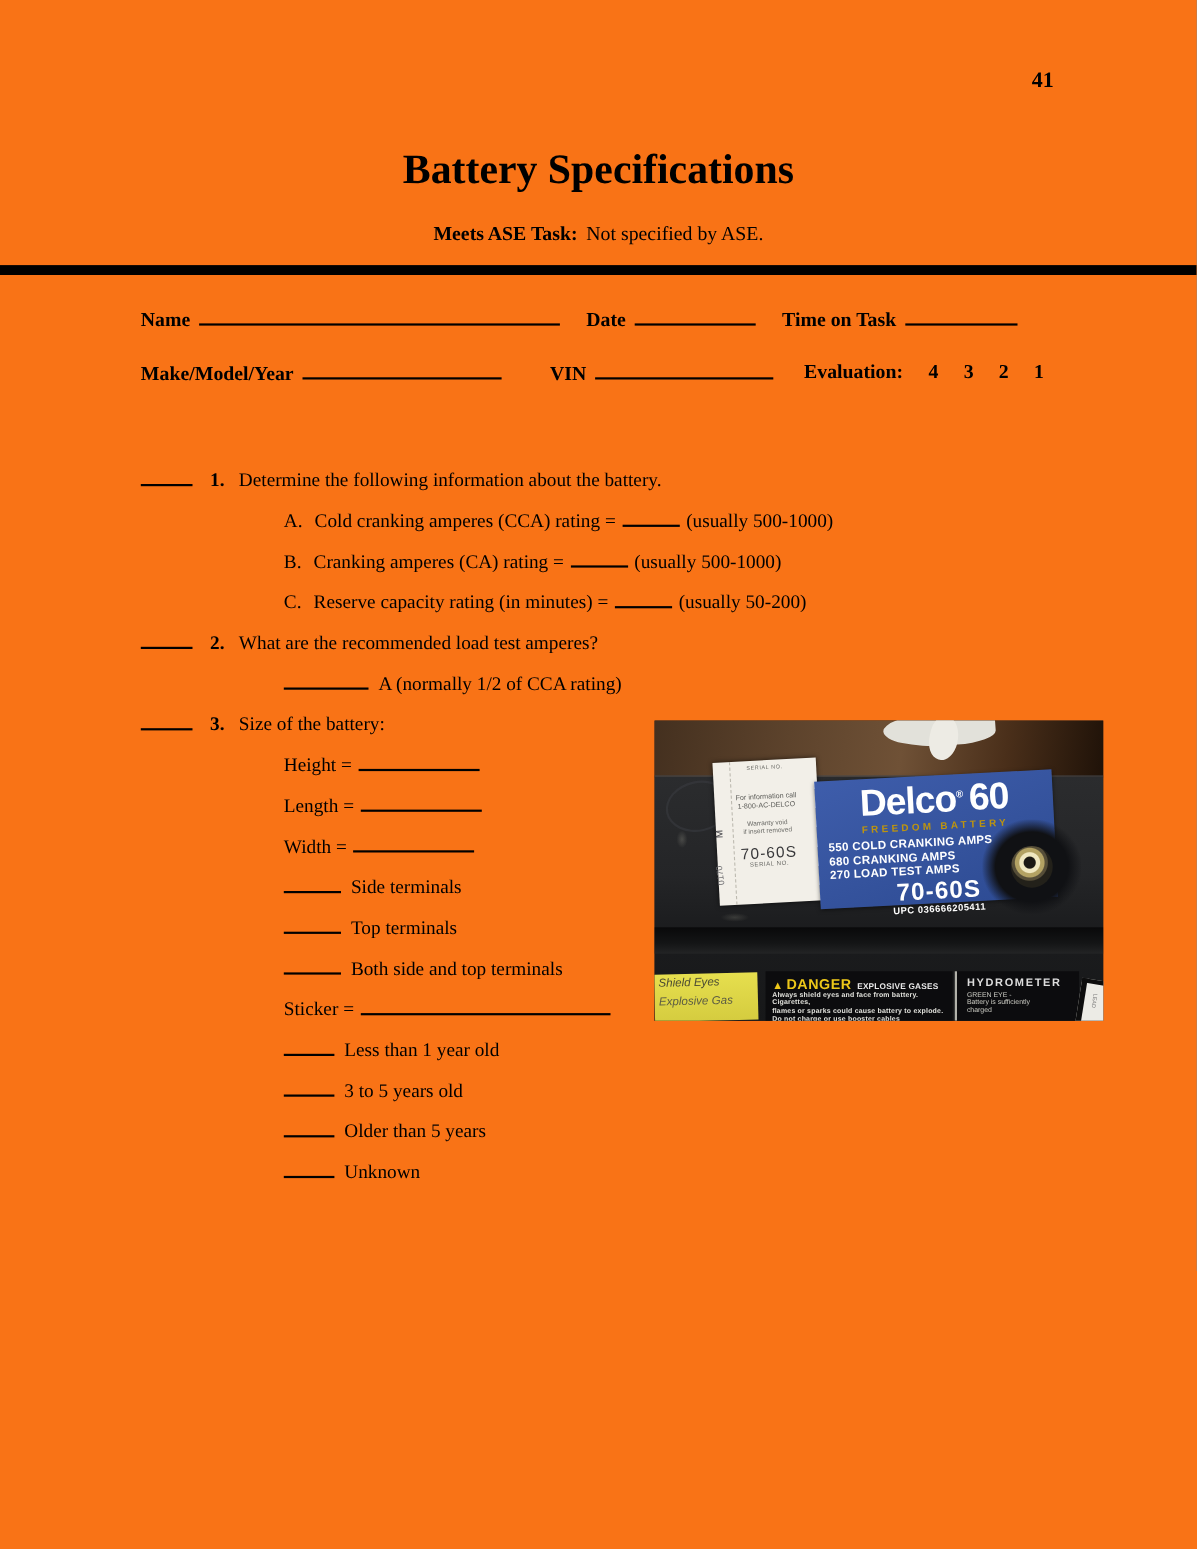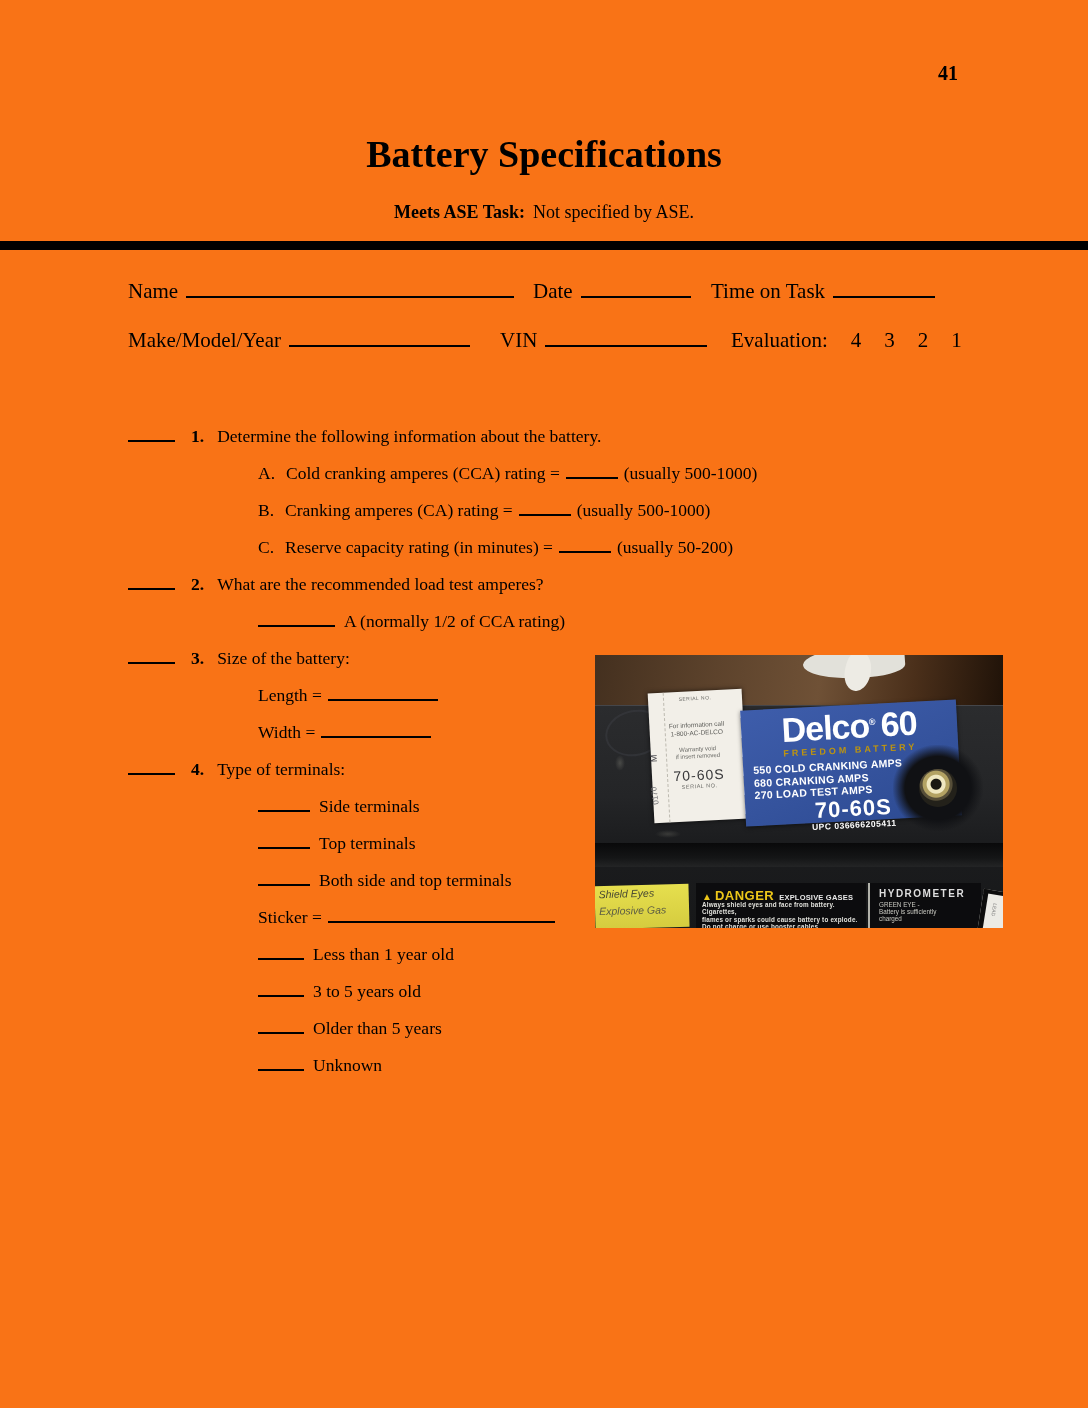--- a/index.html
+++ b/index.html
@@ -10,21 +10,21 @@
   }
   .pagenum { position:absolute; left:938px; top:62px; font-size:20px; font-weight:bold; }
   .title   { position:absolute; top:132px; left:0; width:100%; text-align:center;
              font-size:38px; font-weight:bold; }
   .meets   { position:absolute; top:202px; left:0; width:100%; text-align:center; font-size:18px; }
   .meets .b { font-weight:bold; margin-right:8px; }
   .bar     { position:absolute; top:241px; left:0; width:1088px; height:9px; background:#000; }
 
   .blank { display:inline-block; border-bottom:2px solid #000; height:15px; vertical-align:baseline; }
 
-  .frow { position:absolute; font-size:21px; font-weight:normal; white-space:nowrap; }
+  .frow { position:absolute; font-size:18px; font-weight:bold; white-space:nowrap; }
   .g-name { left:128px; top:279px; } .g-date { left:533px; top:279px; } .g-time { left:711px; top:279px; }
   .g-make { left:128px; top:328px; } .g-vin  { left:500px; top:328px; } .g-eval { left:731px; top:328px;text-align:center; }
   .frow .blank { margin-left:8px; }
   .w328{width:328px}.w110{width:110px}.w102{width:102px}.w181{width:181px}.w162{width:162px}
   .evalnum { margin-left:23px; }
 
   .tasks { position:absolute; left:128px; top:418px; width:930px; font-size:17.5px; }
   .tline { height:37px; line-height:37px; white-space:nowrap; }
   .ind   { padding-left:130px; }
   .nblank { width:47px; margin-right:16px; }
@@ -171,29 +171,29 @@
 
     <div class="tline ind">
       <span class="blank ablank"></span><span>A (normally 1/2 of CCA rating)</span>
     </div>
 
     <div class="tline">
       <span class="blank nblank"></span><span class="tnum">3.</span><span>Size of the battery:</span>
     </div>
 
     <div class="tline ind">
+      <span>Height =</span><span class="blank dblank"></span>
+    </div>
+    <div class="tline ind">
       <span>Length =</span><span class="blank dblank"></span>
     </div>
     <div class="tline ind">
       <span>Width =</span><span class="blank dblank"></span>
     </div>
 
-    <div class="tline">
-      <span class="blank nblank"></span><span class="tnum">4.</span><span>Type of terminals:</span>
-    </div>
 
     <div class="tline ind">
       <span class="blank oblank"></span><span>Side terminals</span>
     </div>
     <div class="tline ind">
       <span class="blank oblank"></span><span>Top terminals</span>
     </div>
     <div class="tline ind">
       <span class="blank oblank"></span><span>Both side and top terminals</span>
     </div>

